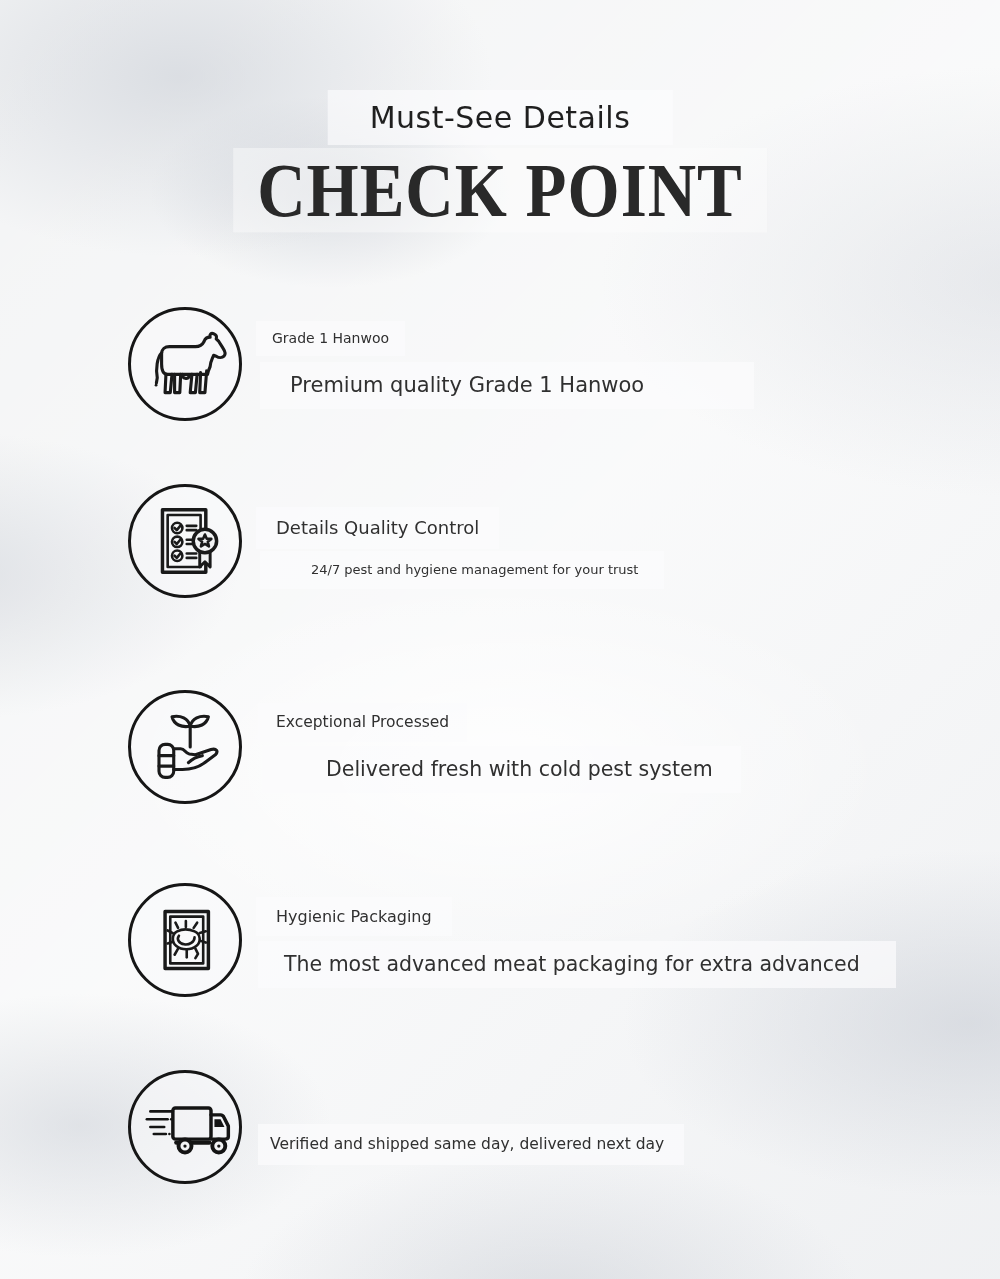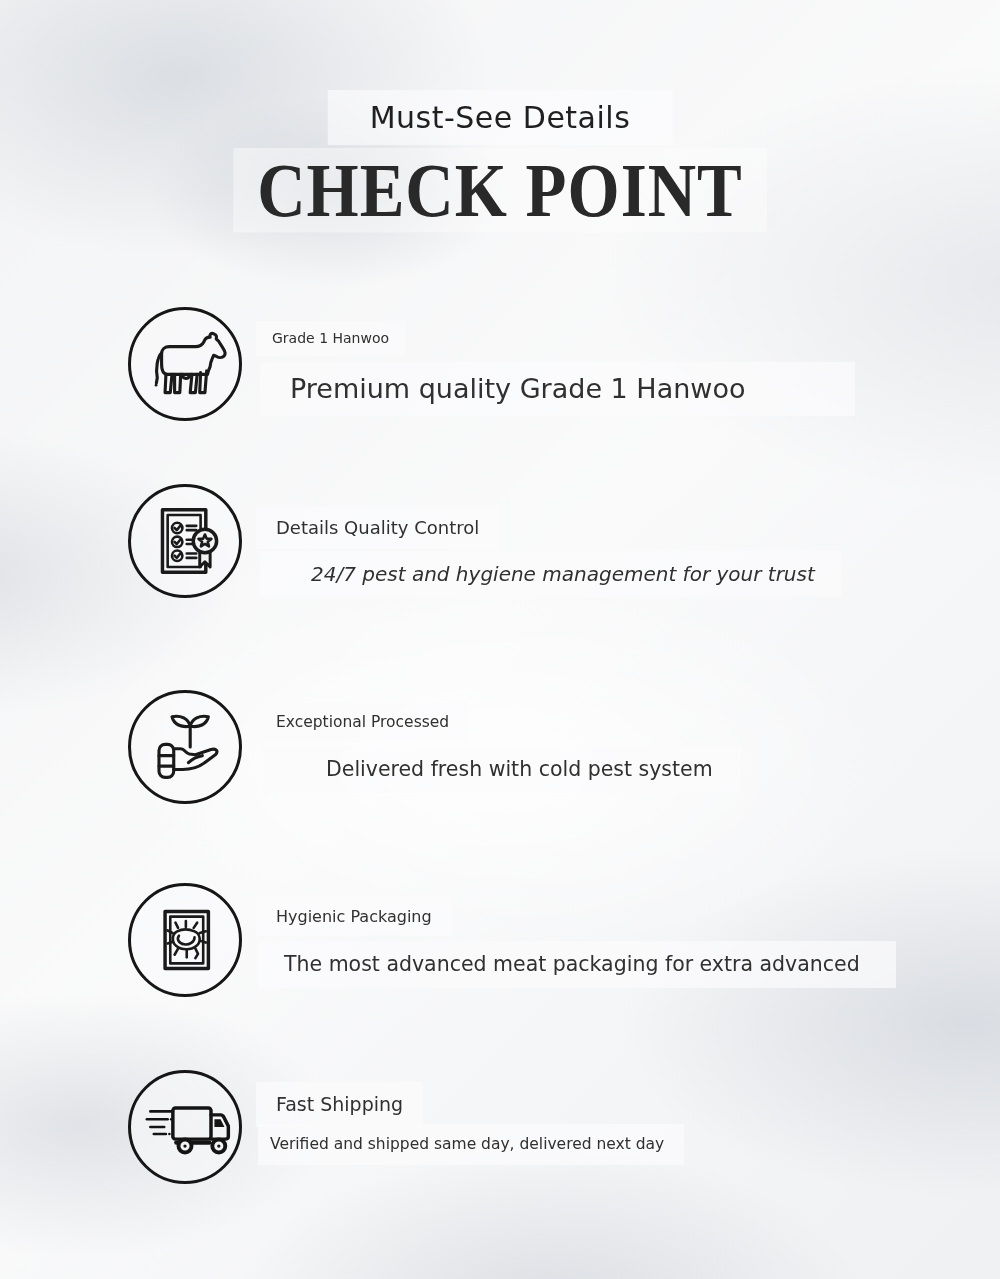--- a/index.html
+++ b/index.html
@@ -36,23 +36,23 @@
     background:rgba(250,250,251,0.55);
     display:flex; align-items:center; justify-content:center;
   }
   .circle svg{width:104px; height:104px;}
   .c1{top:307px}.c2{top:484px}.c3{top:690px}.c4{top:883px}.c5{top:1070px}
   .box{
     position:absolute; background:rgba(251,251,252,0.74); color:#303030;
     white-space:nowrap; width:max-content; line-height:1.2;
   }
   .i1-label{left:256px;top:321px;font-size:14px;padding:9px 16px;}
-  .i1-desc {left:260px;top:362px;font-size:27px;padding:11px 110px 11px 30px;}
+  .i1-desc {left:260px;top:362px;font-size:21px;padding:11px 110px 11px 30px;}
   .i2-label{left:256px;top:507px;font-size:18px;padding:10px 20px;}
-  .i2-desc {left:260px;top:551px;font-size:20px;padding:11px 26px 11px 51px;font-style:italic;}
+  .i2-desc {left:260px;top:551px;font-size:13px;padding:11px 26px 11px 51px;}
   .i3-label{left:258px;top:703px;font-size:15.5px;padding:10px 18px;}
   .i3-desc {left:262px;top:746px;font-size:20.5px;padding:11px 28px 11px 64px;}
   .i4-label{left:256px;top:897px;font-size:16px;padding:10px 20px;}
   .i4-desc {left:258px;top:941px;font-size:20.5px;padding:11px 36px 11px 26px;}
   .i5-label{left:256px;top:1082px;font-size:19px;padding:11px 20px;}
   .i5-desc {left:258px;top:1124px;font-size:15.5px;padding:11px 20px 11px 12px;}
 </style>
 </head>
 <body>
 
@@ -159,16 +159,15 @@
         <rect x="46" y="38" width="44" height="36" rx="3"></rect>
         <path d="M90,46 L101,46 C103,46 104.2,47 105,49 L110,59 L110,71 C110,73 108,74 106,74 L90,74"></path>
         <path d="M94,51 L101,51 L105.5,60 L94,60 Z" fill="#141414" stroke="none"></path>
         <circle cx="60" cy="82" r="7.5" fill="#f2f3f4" stroke-width="4.5"></circle>
         <circle cx="60" cy="82" r="1.9" fill="#141414" stroke="none"></circle>
         <circle cx="99" cy="82" r="7.5" fill="#f2f3f4" stroke-width="4.5"></circle>
         <circle cx="99" cy="82" r="1.9" fill="#141414" stroke="none"></circle>
       </g>
     </svg>
   </div>
-  <div class="box i5-label">Fast Shipping</div>
   <div class="box i5-desc">Verified and shipped same day, delivered next day</div>
 
 </div>
 
 </body></html>

